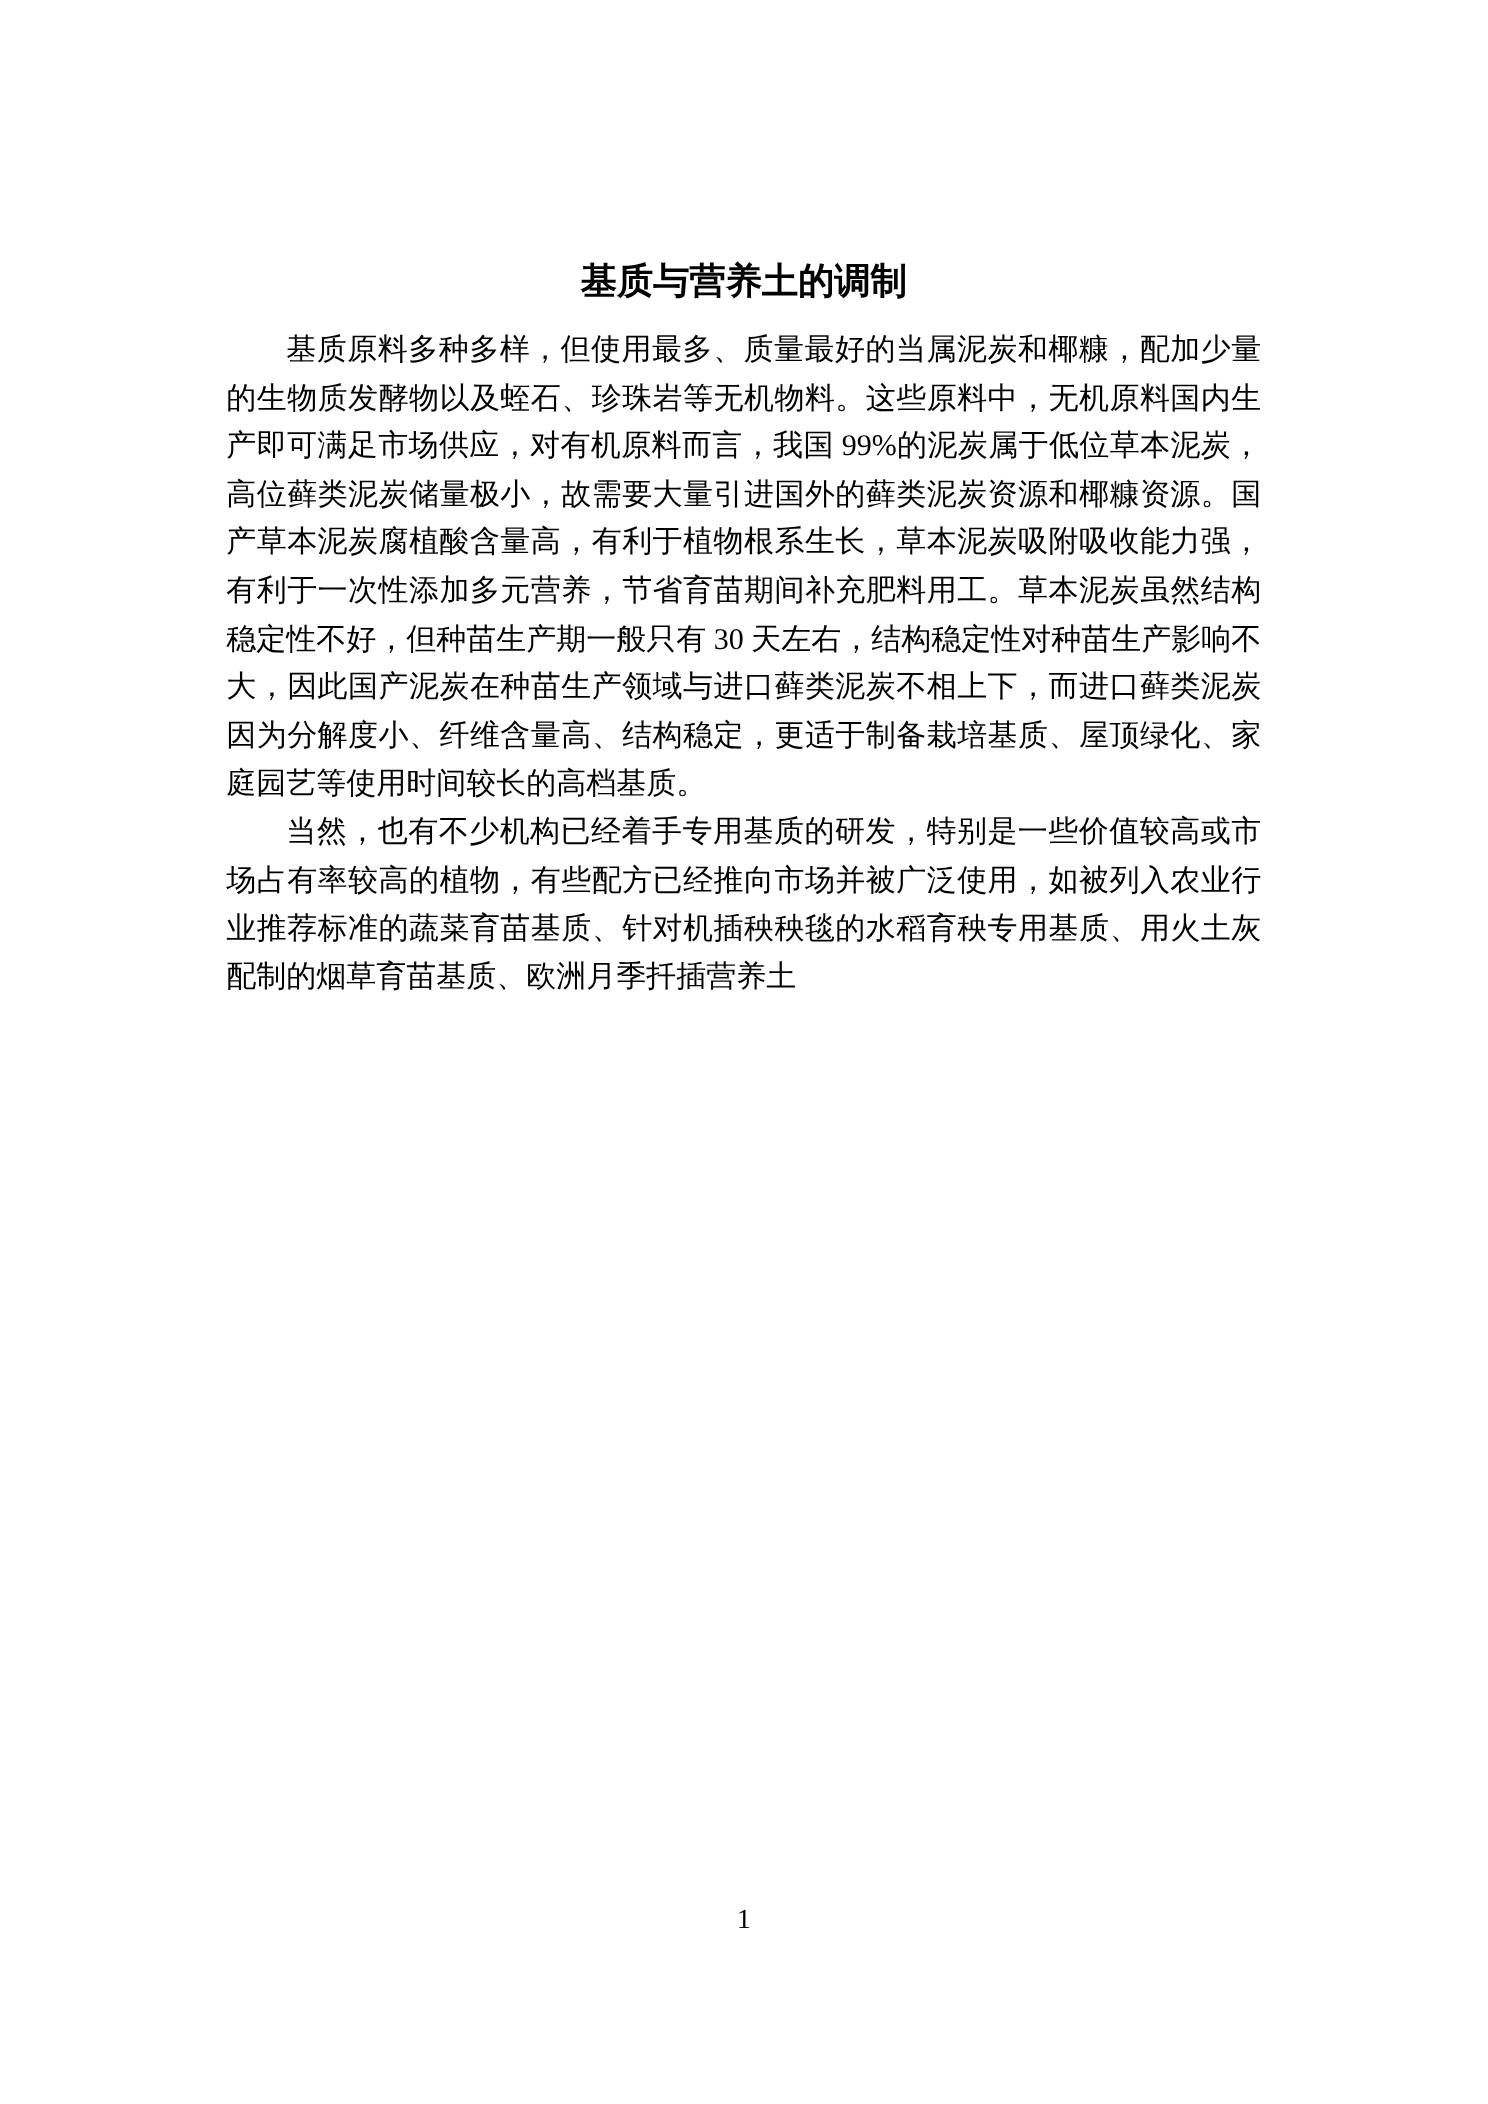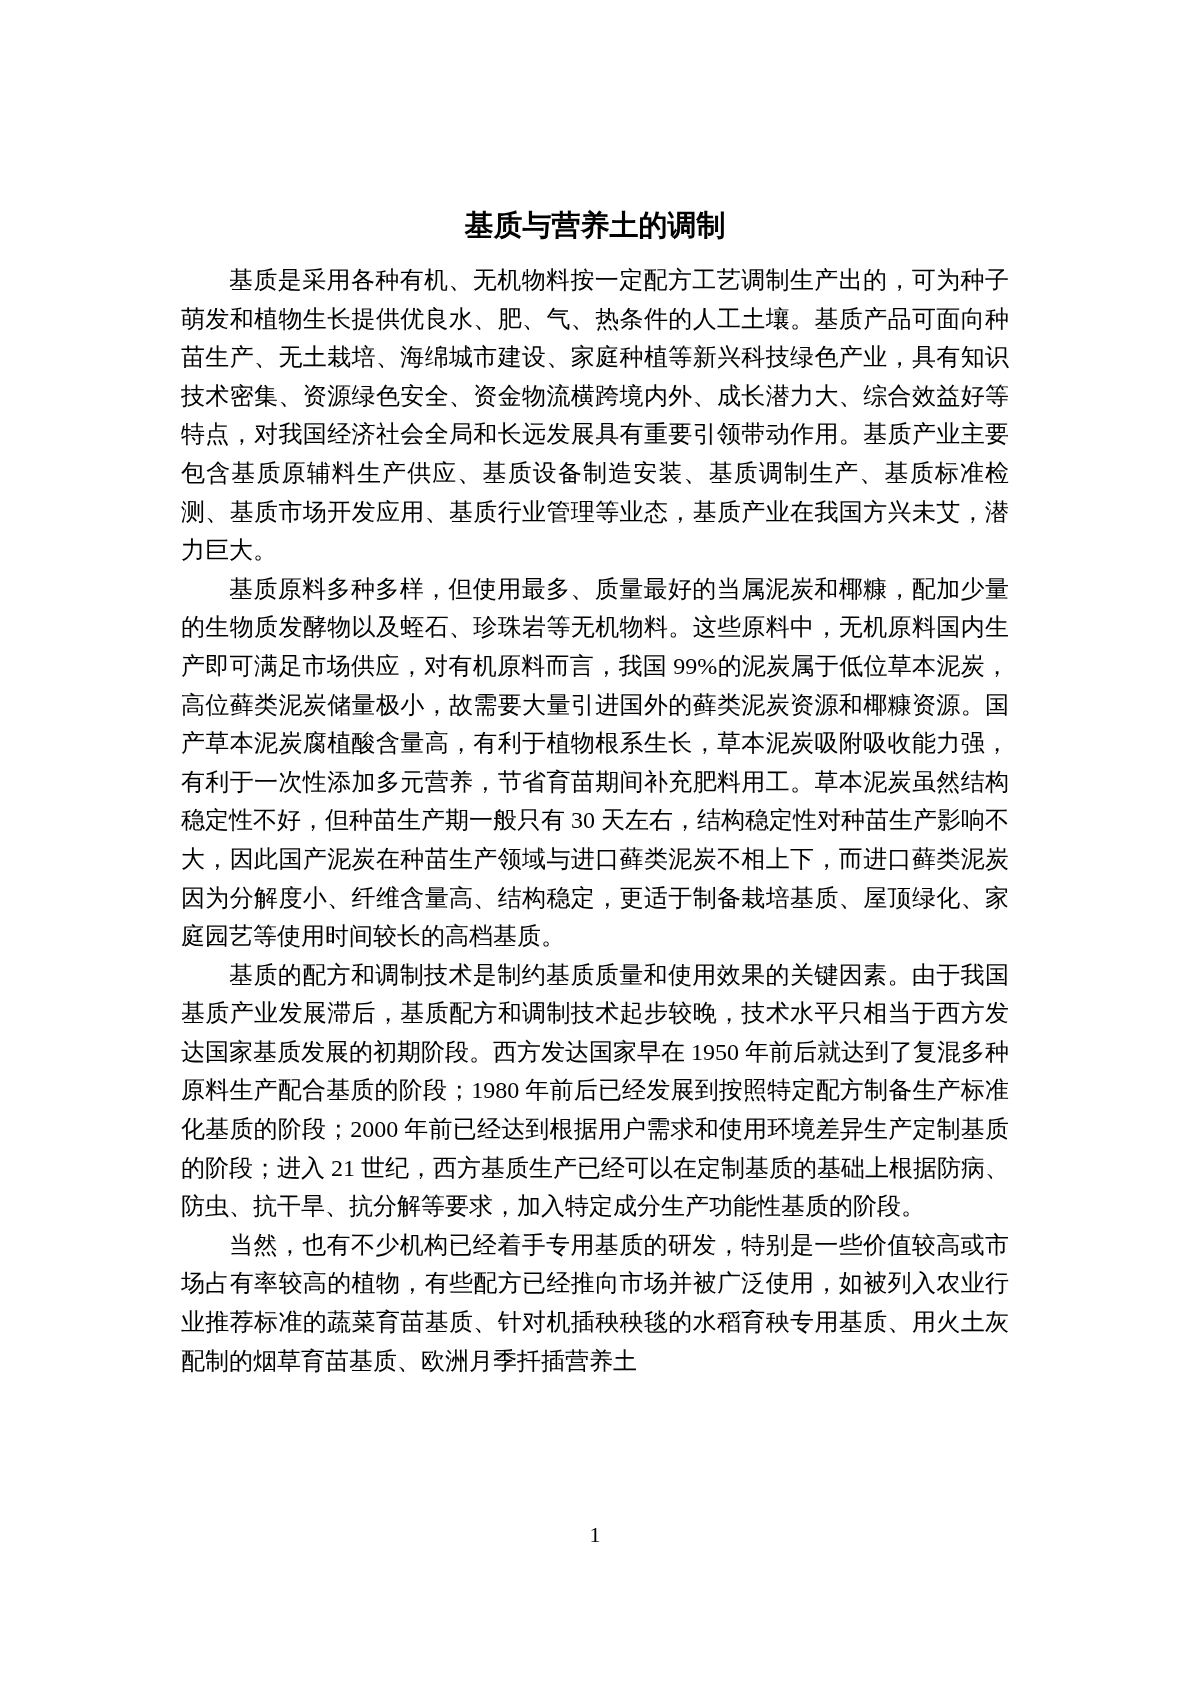--- a/index.html
+++ b/index.html
@@ -50,20 +50,18 @@
     line-height: 26px;
   }
 </style>
 </head>
 <body>
 
 <div class="page">
   <h1 class="doc-title">基质与营养土的调制</h1>
 
   <div class="doc-body">
-    <p>基质是采用各种有机、无机物料按一定配方工艺调制生产出的，可为种子萌发和植物生长提供优良水、肥、气、热条件的人工土壤。基质产品可面向种苗生产、无土栽培、海绵城市建设、家庭种植等新兴科技绿色产业，具有知识技术密集、资源绿色安全、资金物流横跨境内外、成长潜力大、综合效益好等特点，对我国经济社会全局和长远发展具有重要引领带动作用。基质产业主要包含基质原辅料生产供应、基质设备制造安装、基质调制生产、基质标准检测、基质市场开发应用、基质行业管理等业态，基质产业在我国方兴未艾，潜力巨大。</p>
     <p>基质原料多种多样，但使用最多、质量最好的当属泥炭和椰糠，配加少量的生物质发酵物以及蛭石、珍珠岩等无机物料。这些原料中，无机原料国内生产即可满足市场供应，对有机原料而言，我国 99%的泥炭属于低位草本泥炭，高位藓类泥炭储量极小，故需要大量引进国外的藓类泥炭资源和椰糠资源。国产草本泥炭腐植酸含量高，有利于植物根系生长，草本泥炭吸附吸收能力强，有利于一次性添加多元营养，节省育苗期间补充肥料用工。草本泥炭虽然结构稳定性不好，但种苗生产期一般只有 30 天左右，结构稳定性对种苗生产影响不大，因此国产泥炭在种苗生产领域与进口藓类泥炭不相上下，而进口藓类泥炭因为分解度小、纤维含量高、结构稳定，更适于制备栽培基质、屋顶绿化、家庭园艺等使用时间较长的高档基质。</p>
-    <p>基质的配方和调制技术是制约基质质量和使用效果的关键因素。由于我国基质产业发展滞后，基质配方和调制技术起步较晚，技术水平只相当于西方发达国家基质发展的初期阶段。西方发达国家早在 1950 年前后就达到了复混多种原料生产配合基质的阶段；1980 年前后已经发展到按照特定配方制备生产标准化基质的阶段；2000 年前已经达到根据用户需求和使用环境差异生产定制基质的阶段；进入 21 世纪，西方基质生产已经可以在定制基质的基础上根据防病、防虫、抗干旱、抗分解等要求，加入特定成分生产功能性基质的阶段。</p>
     <p>当然，也有不少机构已经着手专用基质的研发，特别是一些价值较高或市场占有率较高的植物，有些配方已经推向市场并被广泛使用，如被列入农业行业推荐标准的蔬菜育苗基质、针对机插秧秧毯的水稻育秧专用基质、用火土灰配制的烟草育苗基质、欧洲月季扦插营养土</p>
   </div>
 
   <div class="page-number">1</div>
 </div>
 
 </body></html>

